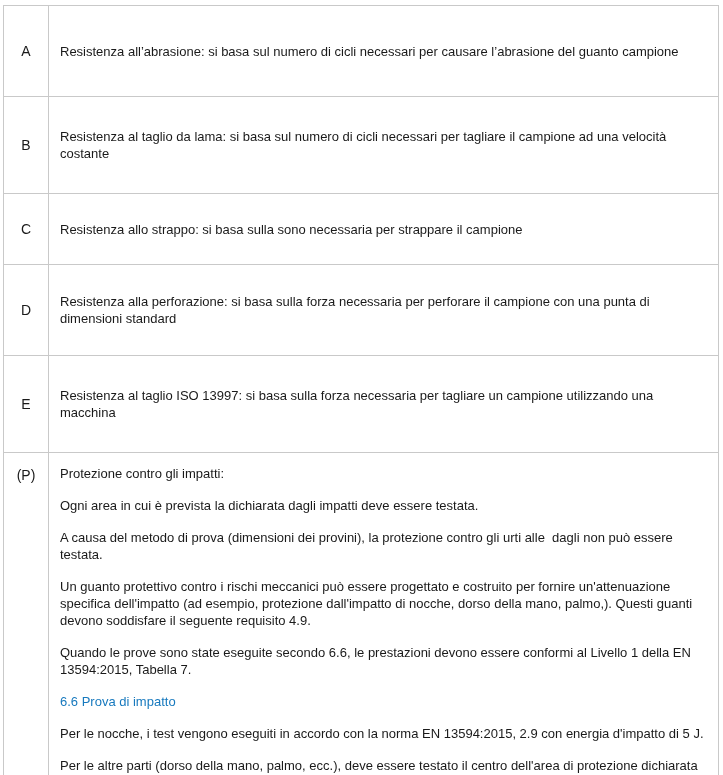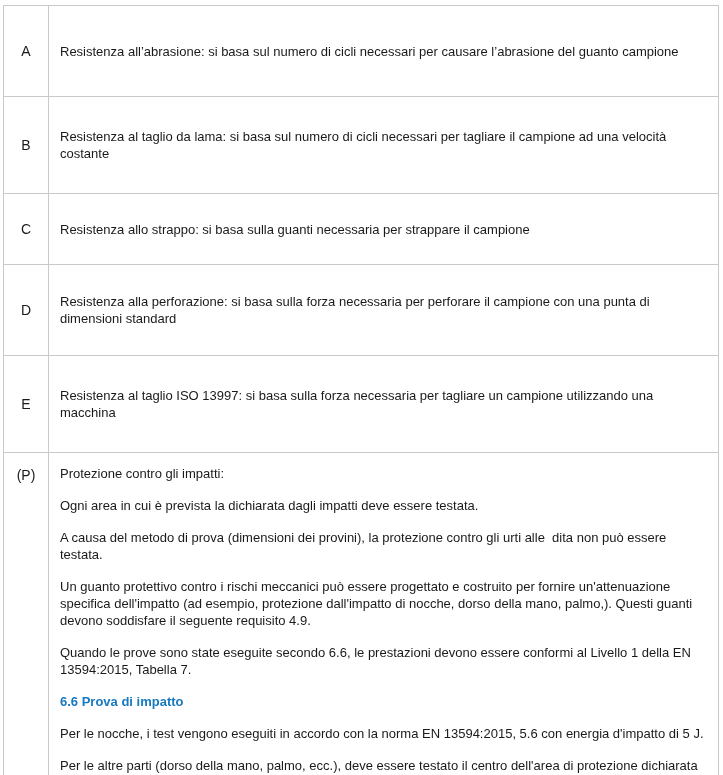--- a/index.html
+++ b/index.html
@@ -45,21 +45,21 @@
   }
   td.desc-cell.top { vertical-align: top; }
   .desc-cell p, .desc-cell span {
     white-space: pre-wrap;
   }
   .desc-cell p {
     margin: 0 0 15px 0;
   }
   .desc-cell p:last-child { margin-bottom: 3px; }
   .red-label { color: var(--red-color, #e60000); }
-  .blue-heading { color: var(--blue-color, #1779be); font-weight: bold; }
+  .blue-heading { color: var(--blue-color, #1779be); }
   tr.row-a  td { height: 66px; }
   tr.row-b  td { height: 72px; }
   tr.row-c  td { height: 46px; }
   tr.row-d  td { height: 66px; }
   tr.row-e  td { height: 72px; }
 </style>
 </head>
 <body>
 
 <div class="page">
@@ -73,44 +73,44 @@
       </tr>
       <tr class="row-b">
         <td class="label-cell">B</td>
         <td class="desc-cell">
           <span>Resistenza al taglio da lama: si basa sul numero di cicli necessari per tagliare il campione ad una velocità costante</span>
         </td>
       </tr>
       <tr class="row-c">
         <td class="label-cell">C</td>
         <td class="desc-cell">
-          <span>Resistenza allo strappo: si basa sulla guanti necessaria per strappare il campione</span>
+          <span>Resistenza allo strappo: si basa sulla sono necessaria per strappare il campione</span>
         </td>
       </tr>
       <tr class="row-d">
         <td class="label-cell">D</td>
         <td class="desc-cell">
           <span>Resistenza alla perforazione: si basa sulla forza necessaria per perforare il campione con una punta di dimensioni standard</span>
         </td>
       </tr>
       <tr class="row-e">
         <td class="label-cell red-label">E</td>
         <td class="desc-cell">
           <span>Resistenza al taglio ISO 13997: si basa sulla forza necessaria per tagliare un campione utilizzando una macchina</span>
         </td>
       </tr>
       <tr class="row-p">
         <td class="label-cell red-label top">(P)</td>
         <td class="desc-cell top">
           <p>Protezione contro gli impatti:</p>
           <p>Ogni area in cui è prevista la dichiarata dagli impatti deve essere testata.</p>
-          <p>A causa del metodo di prova (dimensioni dei provini), la protezione contro gli urti alle  dita non può essere testata.</p>
+          <p>A causa del metodo di prova (dimensioni dei provini), la protezione contro gli urti alle  dagli non può essere testata.</p>
           <p>Un guanto protettivo contro i rischi meccanici può essere progettato e costruito per fornire un'attenuazione specifica dell'impatto (ad esempio, protezione dall'impatto di nocche, dorso della mano, palmo,). Questi guanti devono soddisfare il seguente requisito 4.9.</p>
           <p>Quando le prove sono state eseguite secondo 6.6, le prestazioni devono essere conformi al Livello 1 della EN 13594:2015, Tabella 7.</p>
           <p class="blue-heading">6.6 Prova di impatto</p>
-          <p>Per le nocche, i test vengono eseguiti in accordo con la norma EN 13594:2015, 5.6 con energia d'impatto di 5 J.</p>
+          <p>Per le nocche, i test vengono eseguiti in accordo con la norma EN 13594:2015, 2.9 con energia d'impatto di 5 J.</p>
           <p>Per le altre parti (dorso della mano, palmo, ecc.), deve essere testato il centro dell'area di protezione dichiarata secondo EN 13594:2015, 6.9 con energia d'urto di 5 J.</p>
 
         </td>
       </tr>
     </tbody>
   </table>
 </div>
 
 </body></html>

